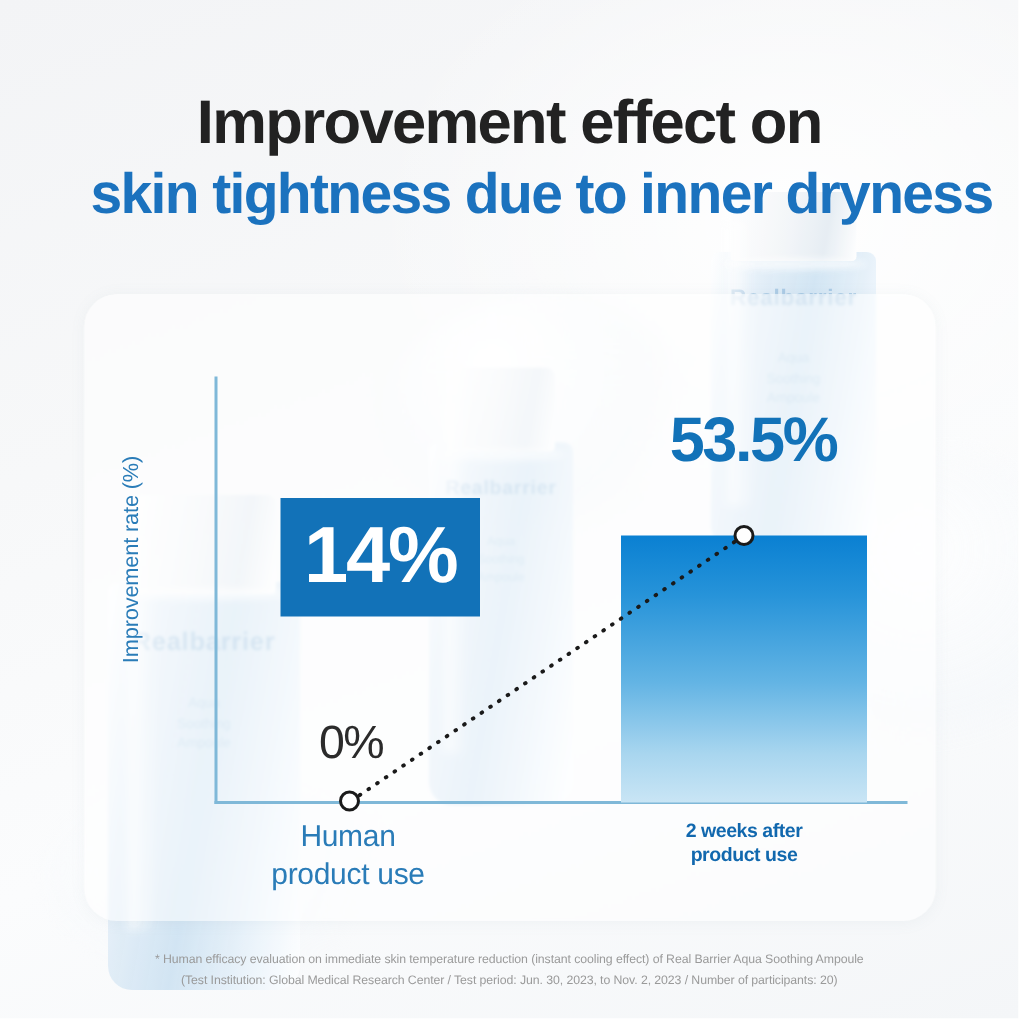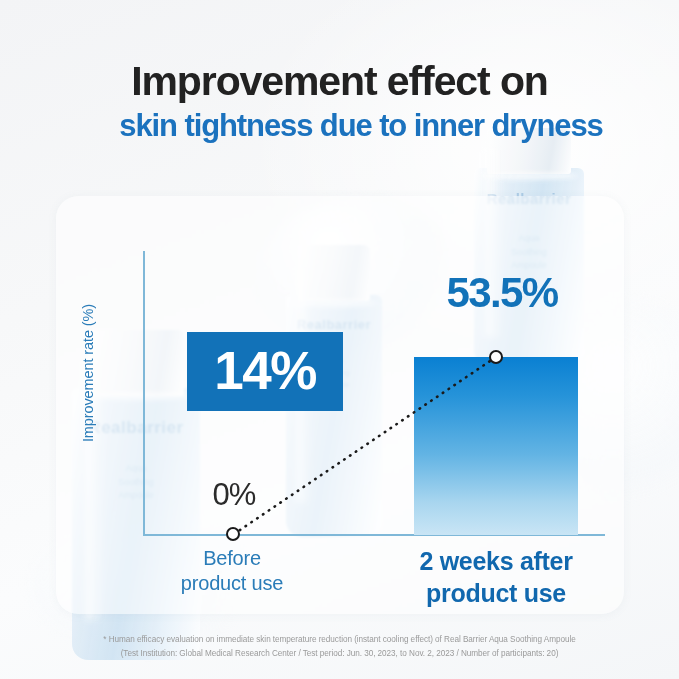--- a/index.html
+++ b/index.html
@@ -124,21 +124,21 @@
     margin-top: 12px;
   }
   #title-line1 {
     font-size: 41px;
     font-weight: 700;
     letter-spacing: -1.1px;
     color: #222222;
     line-height: 1.18;
   }
   #title-line2 {
-    font-size: 31px;
+    font-size: 38px;
     font-weight: 700;
     letter-spacing: -1.1px;
     color: #1B72BE;
     line-height: 1.18;
     margin-top: 3px;
     padding-left: 43px;
   }
 
   
   #card {
@@ -201,21 +201,21 @@
     top: 357px;
     width: 164px;
     height: 178px;
     background: linear-gradient(to bottom, #0a80d2 0%, #2693d9 22%, #63b4e4 55%, #a9d6ef 82%, #c9e5f5 100%);
   }
 
   .badge14 {
     position: absolute;
     left: 187px;
     top: 332px;
-    width: 156px;
+    width: 133px;
     height: 79px;
     background: #1272B8;
     display: flex;
     align-items: center;
     justify-content: center;
     z-index: 7;
   }
   .badge14 span {
     color: #ffffff;
     font-size: 53px;
@@ -285,21 +285,21 @@
     width: 148px;
     font-size: 20px;
     color: #2a7cb8;
     font-weight: 400;
     letter-spacing: -0.2px;
   }
   #xlabel-after {
     left: 408px;
     top: 546px;
     width: 176px;
-    font-size: 25px;
+    font-size: 13px;
     color: #1168AE;
     font-weight: 700;
     letter-spacing: -0.3px;
   }
 
   
   #footnote {
     position: absolute;
     left: 0; right: 0;
     top: 633px;
@@ -372,21 +372,21 @@
     <div class="marker" id="marker-after"></div>
 
     <div class="badge14">
       <span>14%</span>
     </div>
 
     <div id="value-143">53.5%</div>
     <div id="value-0">0%</div>
 
     <div class="xlabel" id="xlabel-before">
-      <div>Before</div>
+      <div>Human</div>
       <div>product use</div>
     </div>
 
     <div class="xlabel" id="xlabel-after">
       <div>2 weeks after</div>
       <div>product use</div>
     </div>
 
   </div>
 

